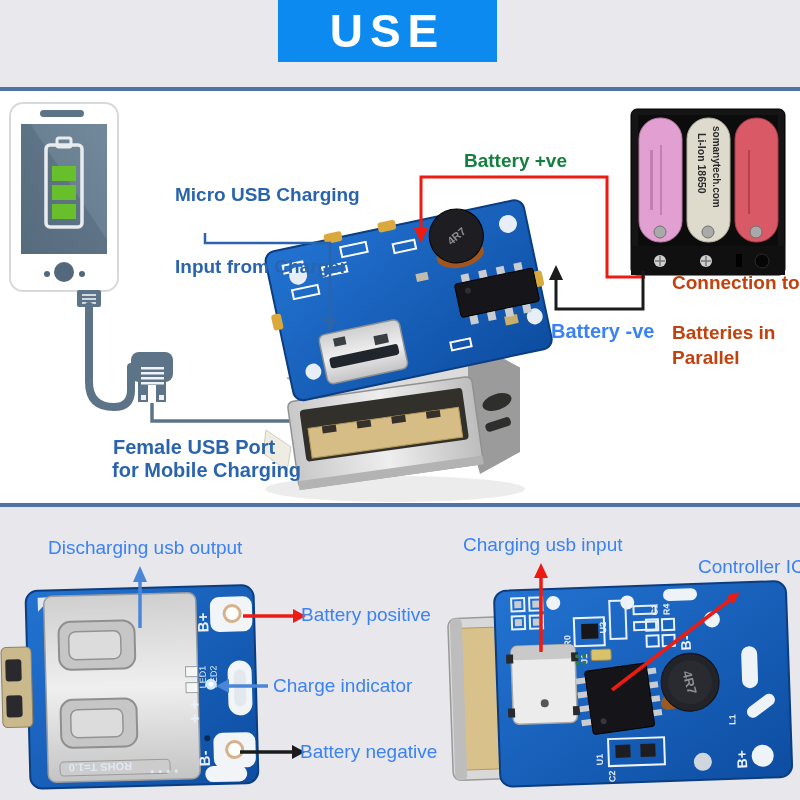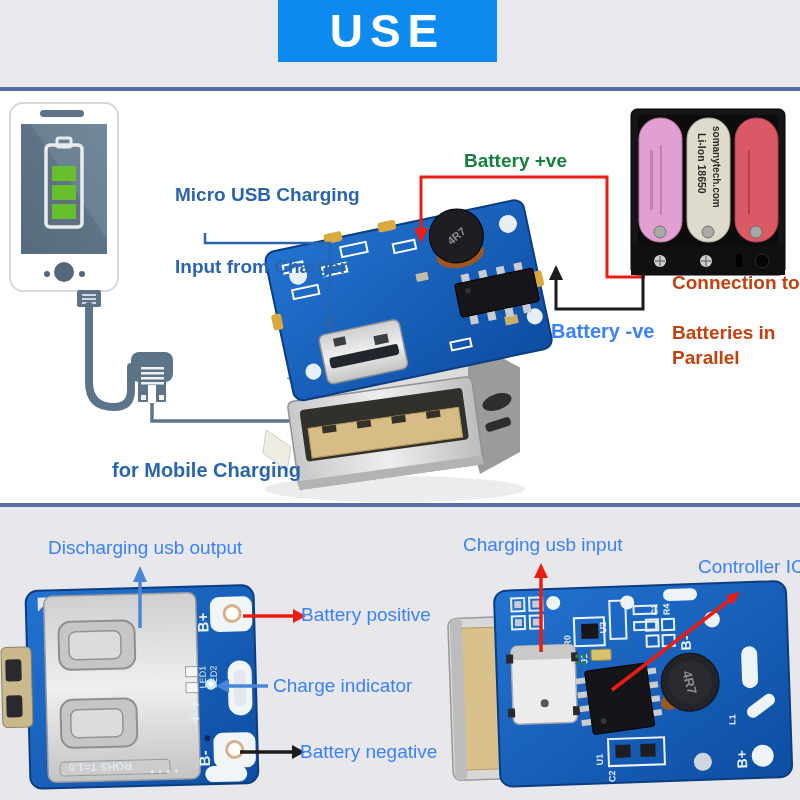--- a/index.html
+++ b/index.html
@@ -384,20 +384,21 @@
   <div class="lbl b blue f19" style="left:175px;top:184px;">Micro USB Charging</div>
   <div class="lbl b blue f19" style="left:175px;top:208px;margin-top:48px;">Input from Charger</div>
 
   <div class="lbl b red f19" style="left:464px;top:150px;">Battery +ve</div>
   <div class="lbl b black f20" style="left:551px;top:320px;">Battery -ve</div>
 
   <div class="lbl b green f19" style="left:672px;top:272px;">Connection to</div>
   <div class="lbl b green f19" style="left:672px;top:322px;">Batteries in</div>
   <div class="lbl b green f19" style="left:672px;top:347px;">Parallel</div>
 
+  <div class="lbl b blue f20" style="left:113px;top:436px;">Female USB Port</div>
   <div class="lbl b blue f20" style="left:112px;top:459px;">for Mobile Charging</div>
 
   <div class="lbl black f19" style="left:48px;top:537px;">Discharging usb output</div>
   <div class="lbl black f19" style="left:301px;top:604px;">Battery positive</div>
   <div class="lbl black f19" style="left:273px;top:675px;">Charge indicator</div>
   <div class="lbl black f19" style="left:300px;top:741px;">Battery negative</div>
   <div class="lbl black f19" style="left:463px;top:534px;">Charging usb input</div>
   <div class="lbl black f19" style="left:698px;top:556px;">Controller IC</div>
 
 </div>

